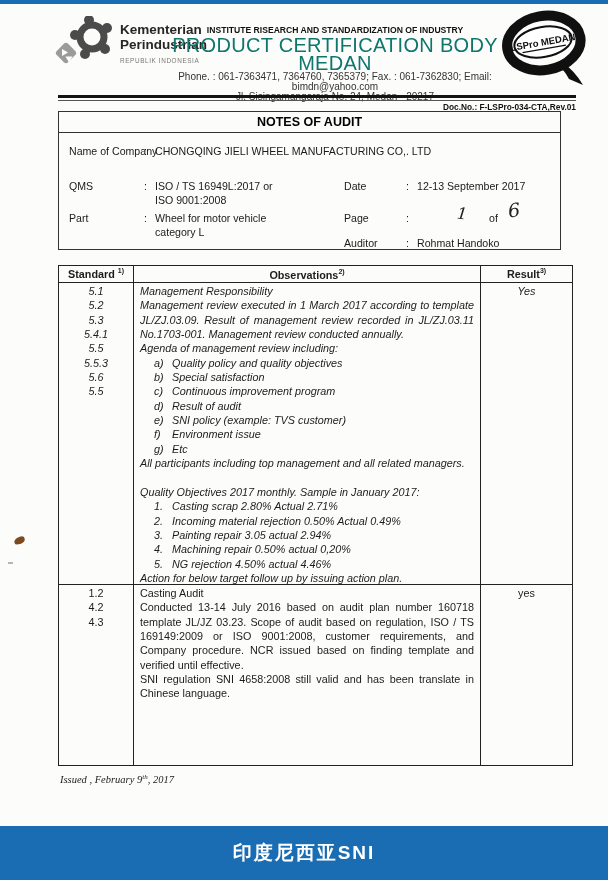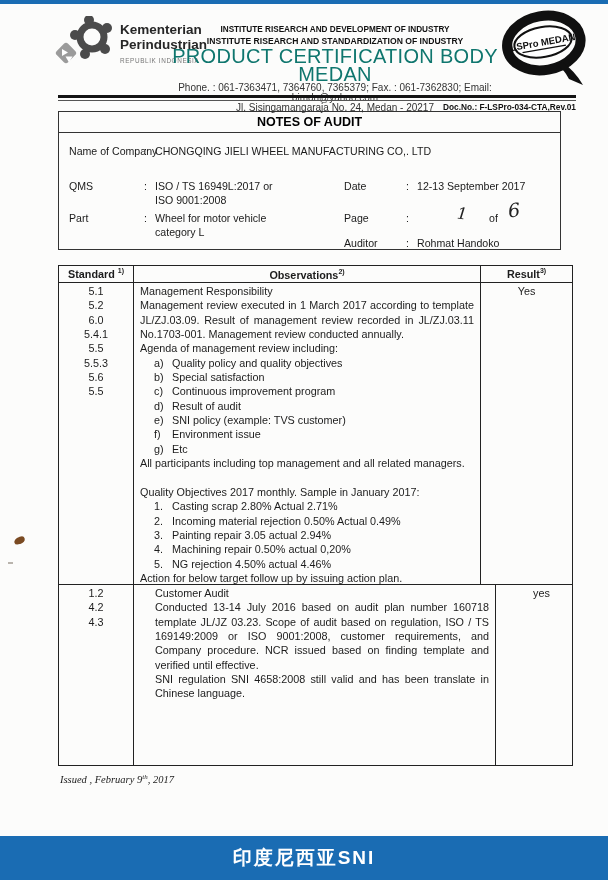--- a/index.html
+++ b/index.html
@@ -44,35 +44,35 @@
   
   .table { position:absolute; left:58px; top:265px; width:515px; border:1.2px solid #222; font-size:10.8px; }
   .trow { display:flex; border-bottom:1px solid #222; }
   .trow:last-child { border-bottom:none; }
   .c1 { width:75px; border-right:1px solid #222; text-align:center; }
   .c2 { width:347px; border-right:1px solid #222; padding:1px 6px 0 6px; }
   .c3 { flex:1; text-align:center; }
   .thead { font-weight:bold; }
   .thead > div { line-height:16px; height:16px; }
   sup { font-size:7px; vertical-align:super; line-height:0; }
-  .r1 { height:302px; overflow:hidden; }
-  .r2 { height:180px; overflow:hidden;gap:15px; }
+  .r1 { height:302px; overflow:hidden;font-style:italic; }
+  .r2 { height:180px; overflow:hidden; }
   .std { line-height:14.35px; padding-top:1px; }
   .std div { height:14.35px; }
   .res { line-height:14.35px; padding-top:1px; }
   .obs p { line-height:14.35px; }
   .just { text-align:justify; }
   .li { display:flex; padding-left:14px; line-height:14.35px; }
   .li .m { width:18px; flex:none; }
   .spacer { height:14.35px; }
 
   
   .issued { position:absolute; left:60px; top:774px; font-family:"Liberation Serif", serif;
             font-style:italic; font-size:10.5px; color:#222; }
-  .banner { position:absolute; left:0; bottom:0; width:608px; height:44px; background:#1a6cb3;
+  .banner { position:absolute; left:0; bottom:0; width:608px; height:54px; background:#1a6cb3;
             display:flex; align-items:center; justify-content:center;
             color:#ffffff; font-size:19px; font-weight:bold; letter-spacing:2px; }
   .ink1 { position:absolute; left:14px; top:537px; width:11px; height:7px; background:#7a4a22;
           border-radius:60% 40% 55% 45%; transform:rotate(-18deg); }
   .ink2 { position:absolute; left:8px; top:562px; width:5px; height:2px; background:#b9b4ad; }
 </style>
 </head>
 <body>
 
 <div class="top-strip"></div>
@@ -90,21 +90,20 @@
     <path d="M14 40 l6 3.5 -6 3.5 z" fill="#ffffff" transform="rotate(90 17 43.5)"></path>
   </svg>
 </div>
 <div class="ministry-text">
   <div class="big">Kementerian</div>
   <div class="big">Perindustrian</div>
   <div class="small">REPUBLIK INDONESIA</div>
 </div>
 
 <div class="org-block">
-  <div class="org1">INSTITUTE RISEARCH AND DEVELOPMENT OF INDUSTRY</div>
   <div class="org2">INSTITUTE RISEARCH AND STANDARDIZATION OF INDUSTRY</div>
   <div class="org3">PRODUCT CERTIFICATION BODY MEDAN</div>
   <div class="contact">Phone. : 061-7363471, 7364760, 7365379; Fax. : 061-7362830; Email: bimdn@yahoo.com</div>
   <div class="contact">Jl. Sisingamangaraja No. 24, Medan - 20217</div>
 </div>
 
 <div class="lspro-logo">
   <svg width="102" height="84" viewBox="0 0 102 84">
     <g transform="rotate(-10 48 36)">
       <ellipse cx="48" cy="35" rx="37" ry="27" fill="none" stroke="#101010" stroke-width="10"></ellipse>
@@ -158,21 +157,21 @@
   <div class="trow thead">
     <div class="c1"><span>Standard </span><sup>1)</sup></div>
     <div class="c2" style="text-align:center;"><span>Observations</span><sup>2)</sup></div>
     <div class="c3"><span>Result</span><sup>3)</sup></div>
   </div>
 
   <div class="trow r1">
     <div class="c1 std">
       <div>5.1</div>
       <div>5.2</div>
-      <div>6.0</div>
+      <div>5.3</div>
       <div>5.4.1</div>
       <div>5.5</div>
       <div>5.5.3</div>
       <div>5.6</div>
       <div>5.5</div>
     </div>
     <div class="c2 obs">
       <p>Management Responsibility</p>
       <p class="just">Management review executed in 1 March 2017 according to template JL/ZJ.03.09. Result of management review recorded in JL/ZJ.03.11 No.1703-001. Management review conducted annually.</p>
       <p>Agenda of management review including:</p>
@@ -232,21 +231,21 @@
     <div class="c3 res">Yes</div>
   </div>
 
   <div class="trow r2">
     <div class="c1 std">
       <div>1.2</div>
       <div>4.2</div>
       <div>4.3</div>
     </div>
     <div class="c2 obs">
-      <p>Customer Audit</p>
+      <p>Casting Audit</p>
       <p class="just">Conducted 13-14 July 2016 based on audit plan number 160718 template JL/JZ 03.23. Scope of audit based on regulation, ISO / TS 169149:2009 or ISO 9001:2008, customer requirements, and Company procedure. NCR issued based on finding template and verified until effective.</p>
       <p class="just">SNI regulation SNI 4658:2008 still valid and has been translate in Chinese language.</p>
     </div>
     <div class="c3 res">yes</div>
   </div>
 </div>
 
 <div class="issued">
   <span>Issued , February 9</span><sup>th</sup><span>, 2017</span>
 </div>

